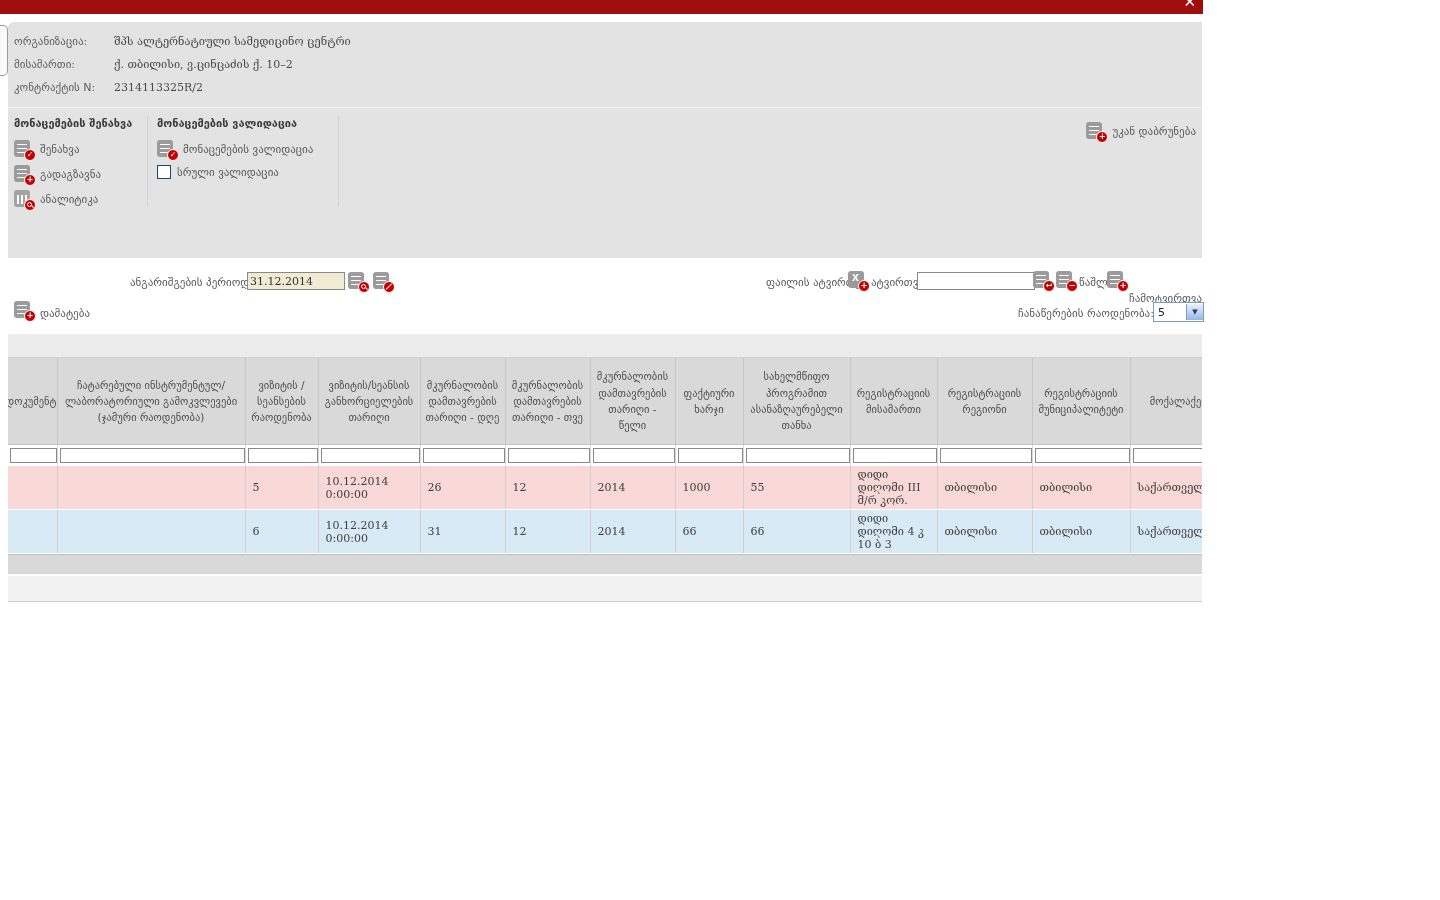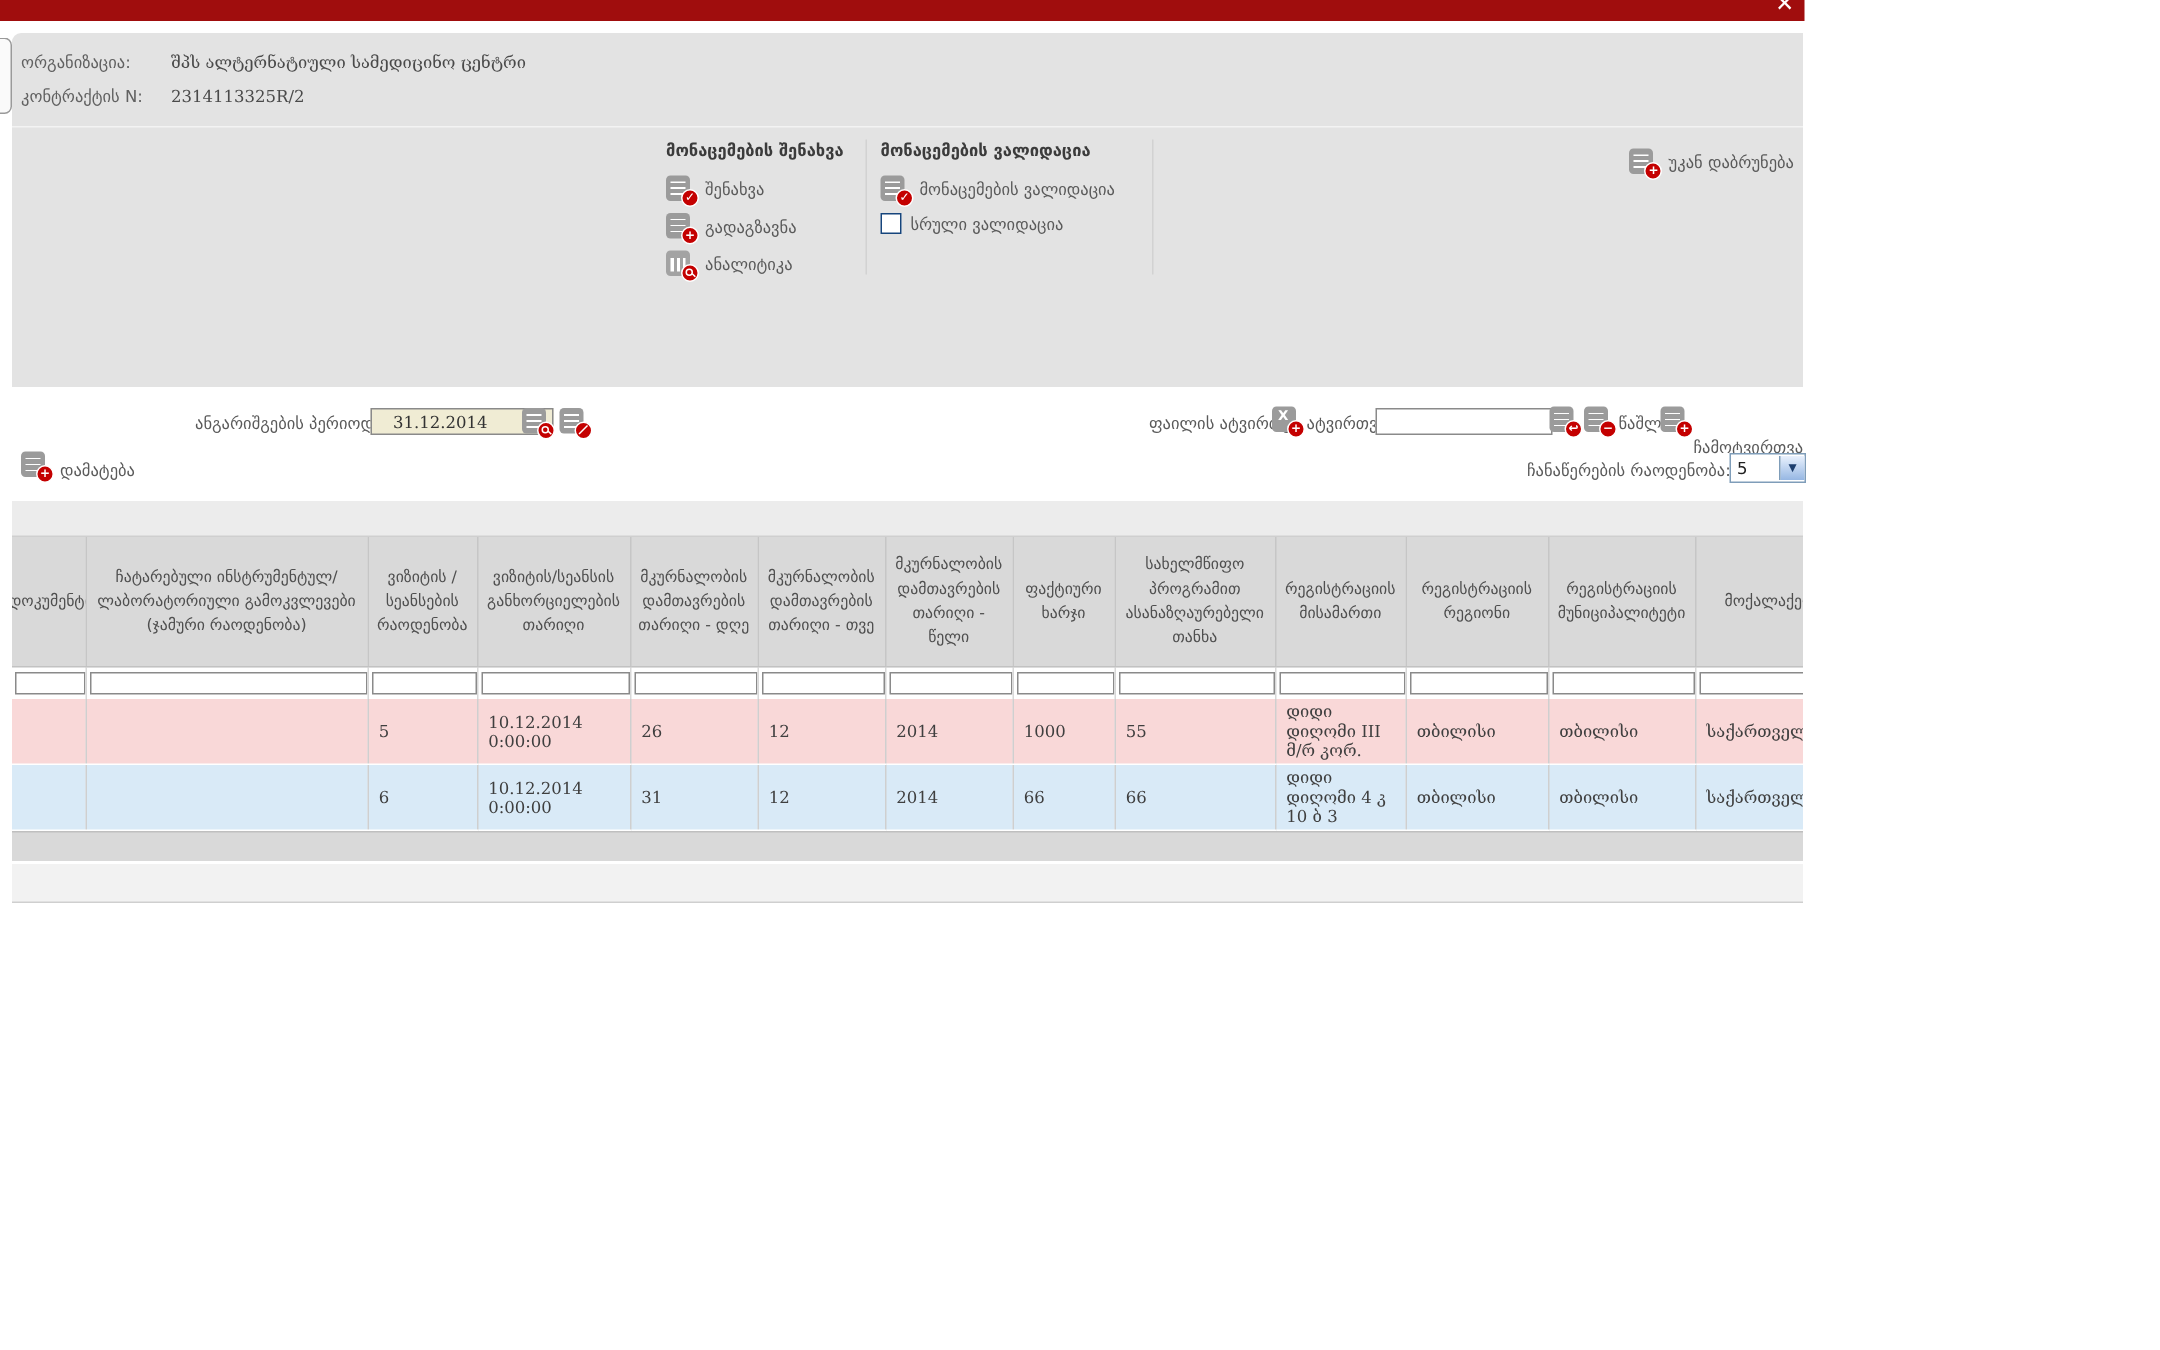--- a/index.html
+++ b/index.html
@@ -14,21 +14,21 @@
   .left-tab{position:absolute;left:0;top:25px;width:7px;height:49px;background:#fafafa;border:1px solid #9a9a9a;border-left:none;border-radius:0 5px 5px 0;}
 
   
   .panel{position:absolute;left:8px;top:22px;width:1194px;height:236px;background:var(--panel,#e3e3e3);border-radius:6px 0 0 0;}
   .info{padding-top:12px;}
   .info-row{display:flex;height:23px;line-height:15px;padding-left:6px;}
   .info-label{width:100px;color:#616161;}
   .info-value{color:#4a4a4a;font-family:"DejaVu Serif","DejaVu Sans",serif;}
   .panel-sep{border-top:1px solid #f3f3f3;margin-top:4px;}
 
-  .actions{position:relative;display:flex;padding:6px 0 0 6px;height:96px;justify-content:center;}
+  .actions{position:relative;display:flex;padding:6px 0 0 6px;height:96px;}
   .grp-title{font-weight:bold;color:#3b3b3b;padding:3px 0 7px;}
   .grp-save{width:130px;}
   .grp-val{width:178px;padding-left:6px;}
   .vdiv{width:1px;background:#d2d2d2;margin:2px 3px 0 3px;height:90px;}
   .act-item{display:flex;align-items:center;gap:6px;margin:3px 0 7px;color:#5a5a5a;cursor:pointer;}
   .back-item{position:absolute;right:6px;top:14px;display:flex;align-items:center;gap:6px;color:#5a5a5a;cursor:pointer;}
   .cbx{width:12px;height:12px;background:#fff;border:1px solid #16457c;display:inline-block;flex:none;}
 
   
   .ic{position:relative;display:inline-block;width:20px;height:18px;flex:none;cursor:pointer;}
@@ -43,21 +43,21 @@
   .bdg{position:absolute;right:-2px;bottom:-3px;width:10px;height:10px;background:var(--badge,#c40000);border-radius:50%;
      border:1px solid #fff;color:#fff;font-size:8px;line-height:10px;text-align:center;font-weight:bold;}
   .bdg-mag::before{content:"";position:absolute;left:2px;top:2px;width:3px;height:3px;border:1px solid #fff;border-radius:50%;}
   .bdg-mag::after{content:"";position:absolute;left:6px;top:6px;width:3px;height:1px;background:#fff;transform:rotate(45deg);}
   .bdg-slash::after{content:"";position:absolute;left:1px;top:4.2px;width:8px;height:1.4px;background:#fff;transform:rotate(-45deg);}
 
   
   .abs{position:absolute;}
   .lbl{color:#5a5a5a;}
   .period-input{position:absolute;left:247px;top:272px;width:92px;height:16px;background:var(--input-cream,#f0ecd4);
-     border:1px solid #8a8a8a;font-size:11px;padding:0 14px;color:#333;font-family:"DejaVu Serif","DejaVu Sans",serif;}
+     border:1px solid #8a8a8a;font-size:11px;padding:0 2px;color:#333;font-family:"DejaVu Serif","DejaVu Sans",serif;}
   .file-input{position:absolute;left:917px;top:272px;width:110px;height:16px;background:#fff;border:1px solid #8a8a8a;font-size:11px;padding:0 3px;}
 
   .sel{position:absolute;left:1153px;top:302px;width:49px;height:18px;background:#fff;border:1px solid #7f9db9;
      display:flex;align-items:center;cursor:pointer;}
   .sel-val{flex:1;padding-left:4px;color:#222;}
   .sel-btn{width:16px;height:16px;background:linear-gradient(#e9f1fd,#96b7e3);border-left:1px solid #7f9db9;
      color:#1c3e6e;font-size:7px;line-height:16px;text-align:center;}
 
   
   .grid{position:absolute;left:8px;top:334px;width:1194px;}
@@ -86,20 +86,24 @@
     <span class="closex">✕</span>
   </div>
 
   <div class="left-tab"></div>
 
   <div class="panel">
     <div class="info">
       <div class="info-row">
         <span class="info-label">ორგანიზაცია:</span>
         <span class="info-value">შპს ალტერნატიული სამედიცინო ცენტრი</span>
+      </div>
+      <div class="info-row">
+        <span class="info-label">მისამართი:</span>
+        <span class="info-value">ქ. თბილისი, ვ.ცინცაძის ქ. 10–2</span>
       </div>
       <div class="info-row">
         <span class="info-label">კონტრაქტის N:</span>
         <span class="info-value">2314113325R/2</span>
       </div>
     </div>
     <div class="panel-sep"></div>
 
     <div class="actions">
       <div class="grp-save">

